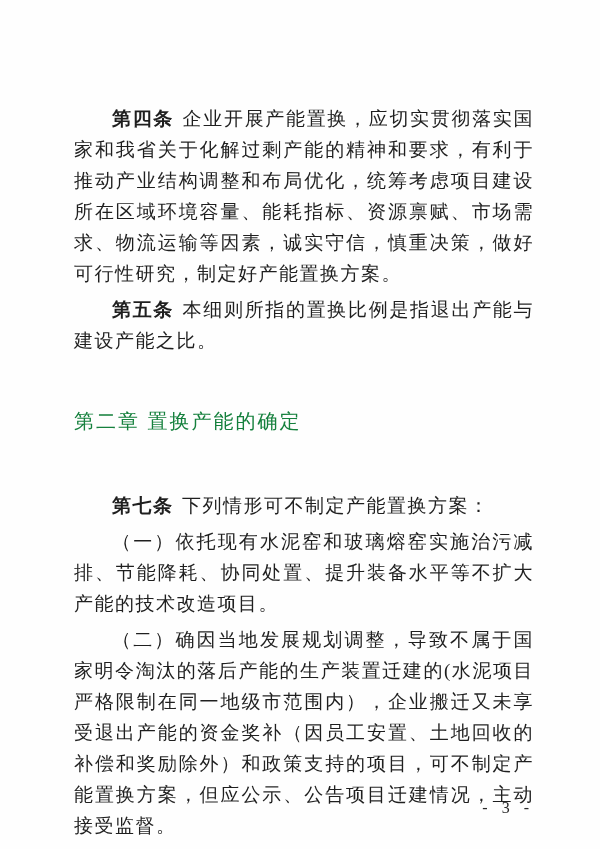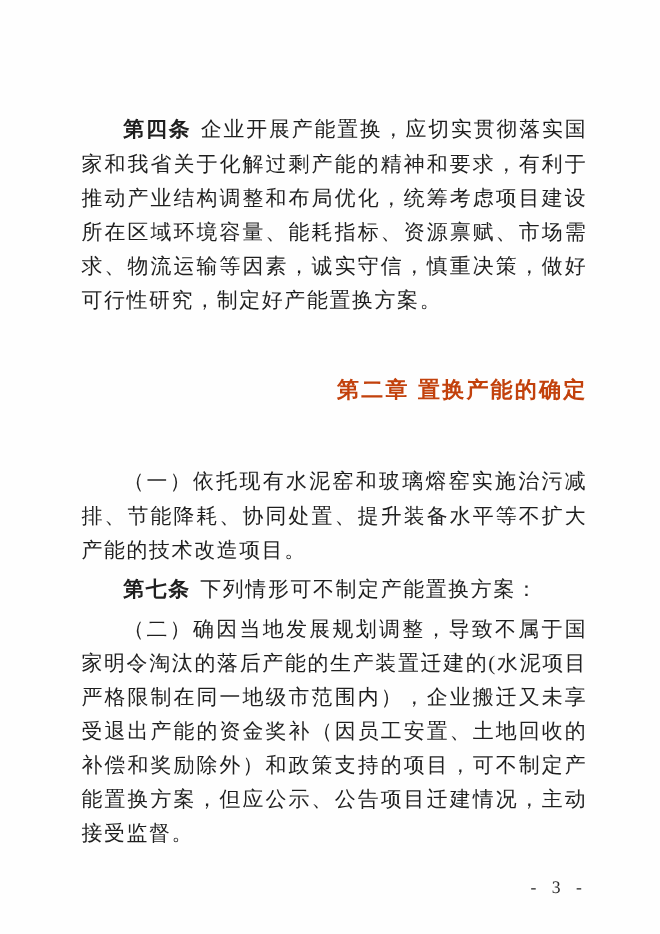--- a/index.html
+++ b/index.html
@@ -33,56 +33,59 @@
   .para:first-child {
     margin-top: 0;
   }
   .article-label {
     font-family: "Liberation Sans", "DejaVu Sans", sans-serif;
     font-weight: bold;
     margin-right: 0.45em;
   }
   .chapter {
     margin: 52px 0 55px 0;
-    text-align: right;
+    text-align: left;
     font-family: "Liberation Sans", "DejaVu Sans", sans-serif;
-    font-weight: bold;
+    font-weight: normal;
     font-size: 20px;
     letter-spacing: 2px;
-    color: #c2410c;
+    color: #15803d;
   }
   .page-number {
     position: absolute;
     right: 66px;
     bottom: 32px;
     font-size: 16px;
     letter-spacing: 5px;
     color: #2a2a2a;
     font-family: "Liberation Serif", "DejaVu Serif", serif;
   }
 </style>
 </head>
 <body>
 
 <div class="page">
 
   <p class="para">
     <span class="article-label">第四条</span><span>企业开展产能置换，应切实贯彻落实国家和我省关于化解过剩产能的精神和要求，有利于推动产业结构调整和布局优化，统筹考虑项目建设所在区域环境容量、能耗指标、资源禀赋、市场需求、物流运输等因素，诚实守信，慎重决策，做好可行性研究，制定好产能置换方案。</span>
   </p>
 
+  <p class="para">
+    <span class="article-label">第五条</span><span>本细则所指的置换比例是指退出产能与建设产能之比。</span>
+  </p>
 
 
   <h2 class="chapter">第二章 置换产能的确定</h2>
 
   <p class="para">
-    <span>（一）依托现有水泥窑和玻璃熔窑实施治污减排、节能降耗、协同处置、提升装备水平等不扩大产能的技术改造项目。</span>
+    <span class="article-label">第七条</span><span>下列情形可不制定产能置换方案：</span>
   </p>
 
   <p class="para">
-    <span class="article-label">第七条</span><span>下列情形可不制定产能置换方案：</span>
+    <span>（一）依托现有水泥窑和玻璃熔窑实施治污减排、节能降耗、协同处置、提升装备水平等不扩大产能的技术改造项目。</span>
   </p>
 
   <p class="para">
     <span>（二）确因当地发展规划调整，导致不属于国家明令淘汰的落后产能的生产装置迁建的(水泥项目严格限制在同一地级市范围内），企业搬迁又未享受退出产能的资金奖补（因员工安置、土地回收的补偿和奖励除外）和政策支持的项目，可不制定产能置换方案，但应公示、公告项目迁建情况，主动接受监督。</span>
   </p>
 
   <div class="page-number">- 3 -</div>
 
 </div>
 

